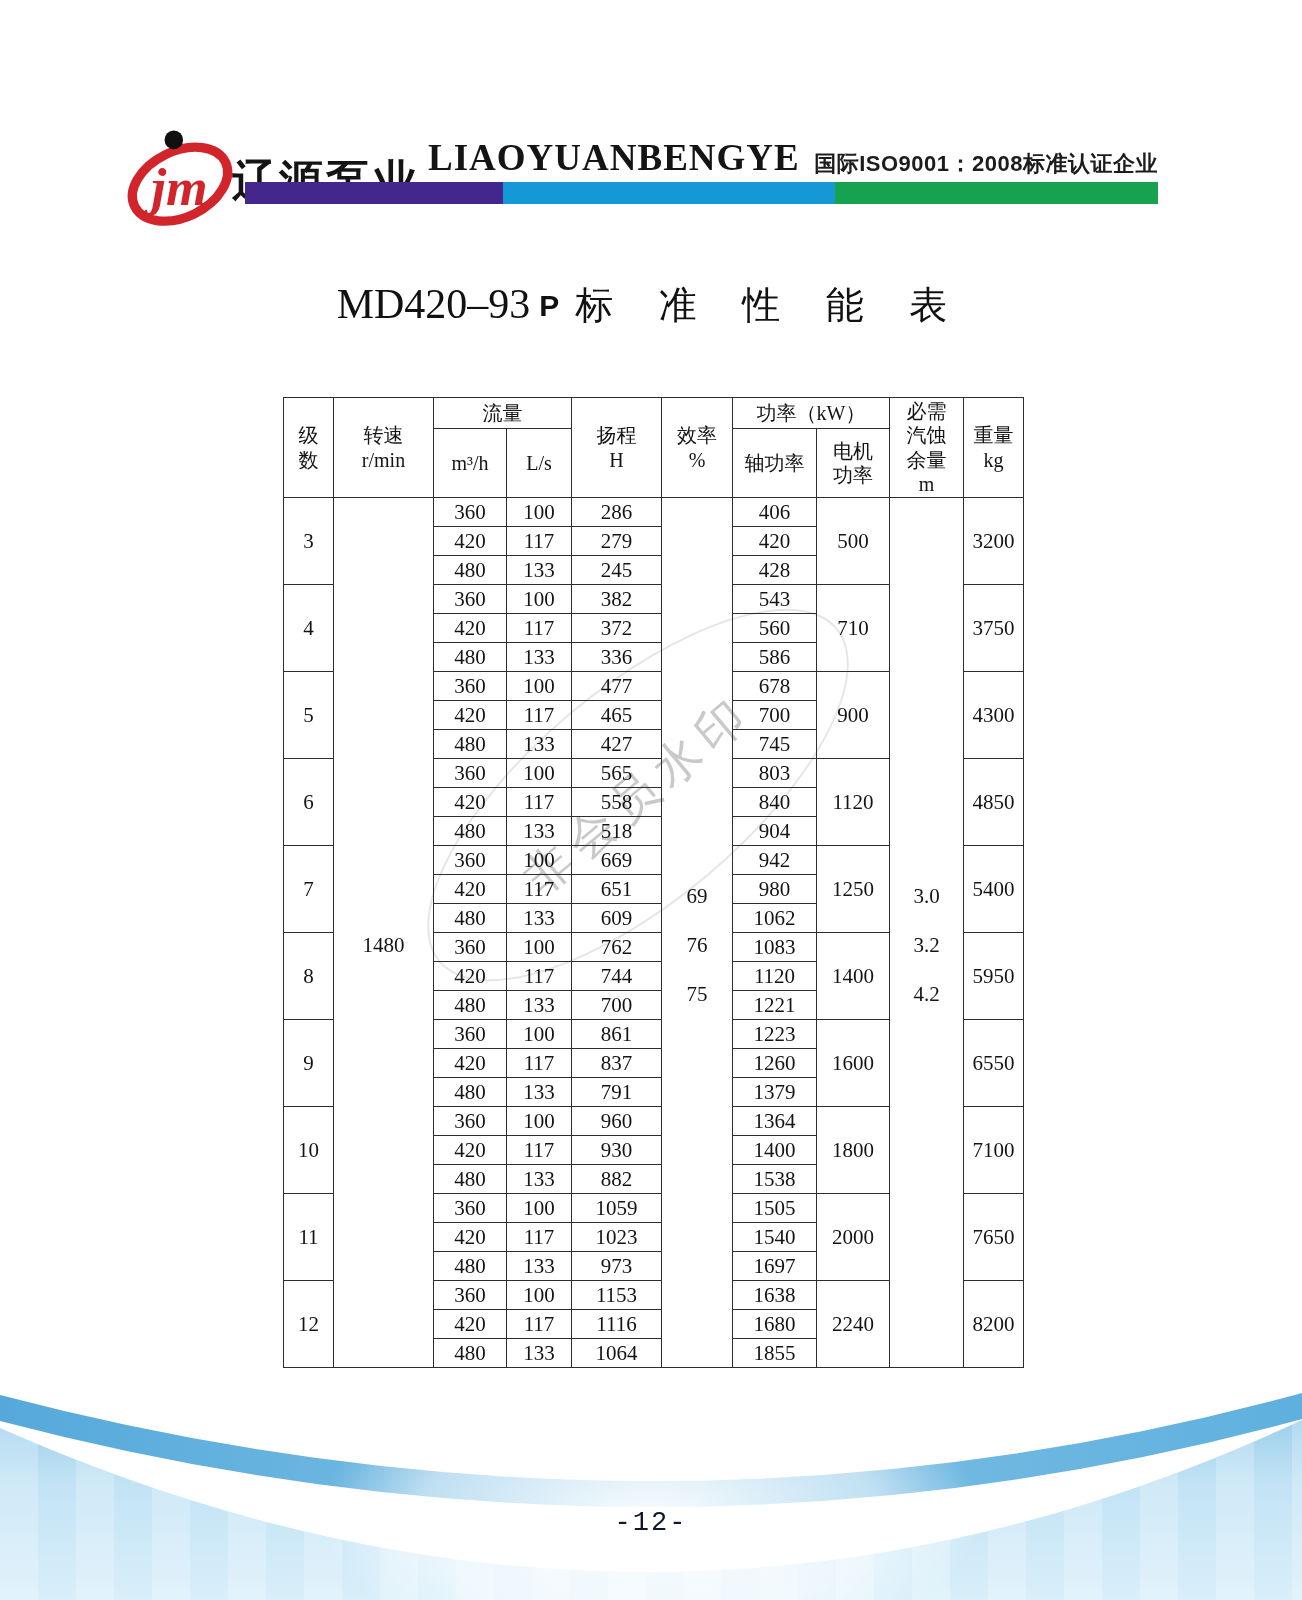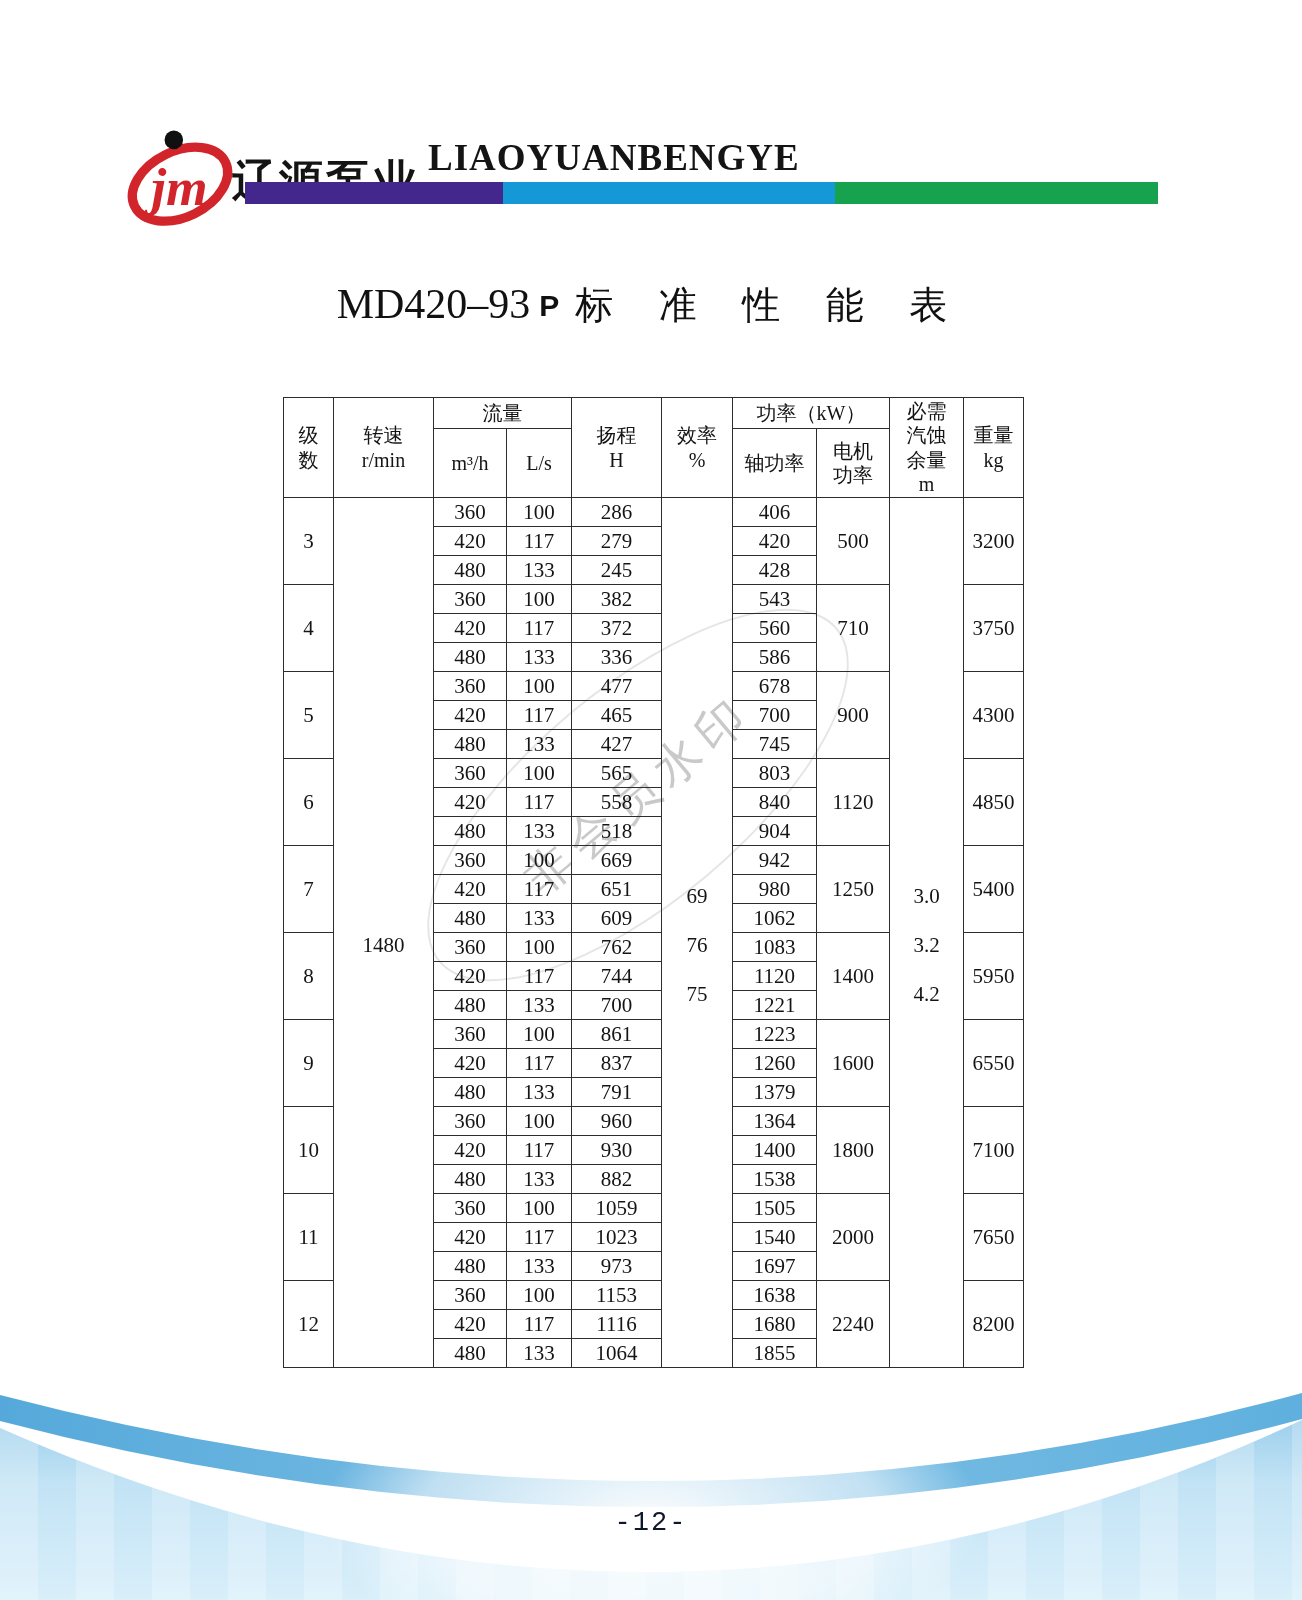--- a/index.html
+++ b/index.html
@@ -78,20 +78,21 @@
 
   <div class="logo">
     <svg viewBox="0 0 132 132" width="136" height="136">
       <ellipse cx="66" cy="72" rx="49" ry="32" transform="rotate(-26 66 72)" fill="none" stroke="#d2242b" stroke-width="9"></ellipse>
       <text x="38" y="92" font-family="Liberation Serif, serif" font-style="italic" font-weight="bold" font-size="52" fill="#d2242b">jm</text>
       <circle cx="60" cy="29" r="9" fill="#101010"></circle>
     </svg>
   </div>
   <div class="company-cn">辽源泵业</div>
   <div class="company-en">LIAOYUANBENGYE</div>
+  <div class="cert">国际ISO9001：2008标准认证企业</div>
   <div class="brandbar">
     <div class="seg" style="width:258px; background:#44278c;"></div>
     <div class="seg" style="width:332px; background:#1598d6;"></div>
     <div class="seg" style="width:323px; background:#16a24f;"></div>
   </div>
 
   <div class="doc-title">
     <span class="model">MD420–93</span><span class="suffix">P</span><span class="name">标 准 性 能 表</span>
   </div>
 

